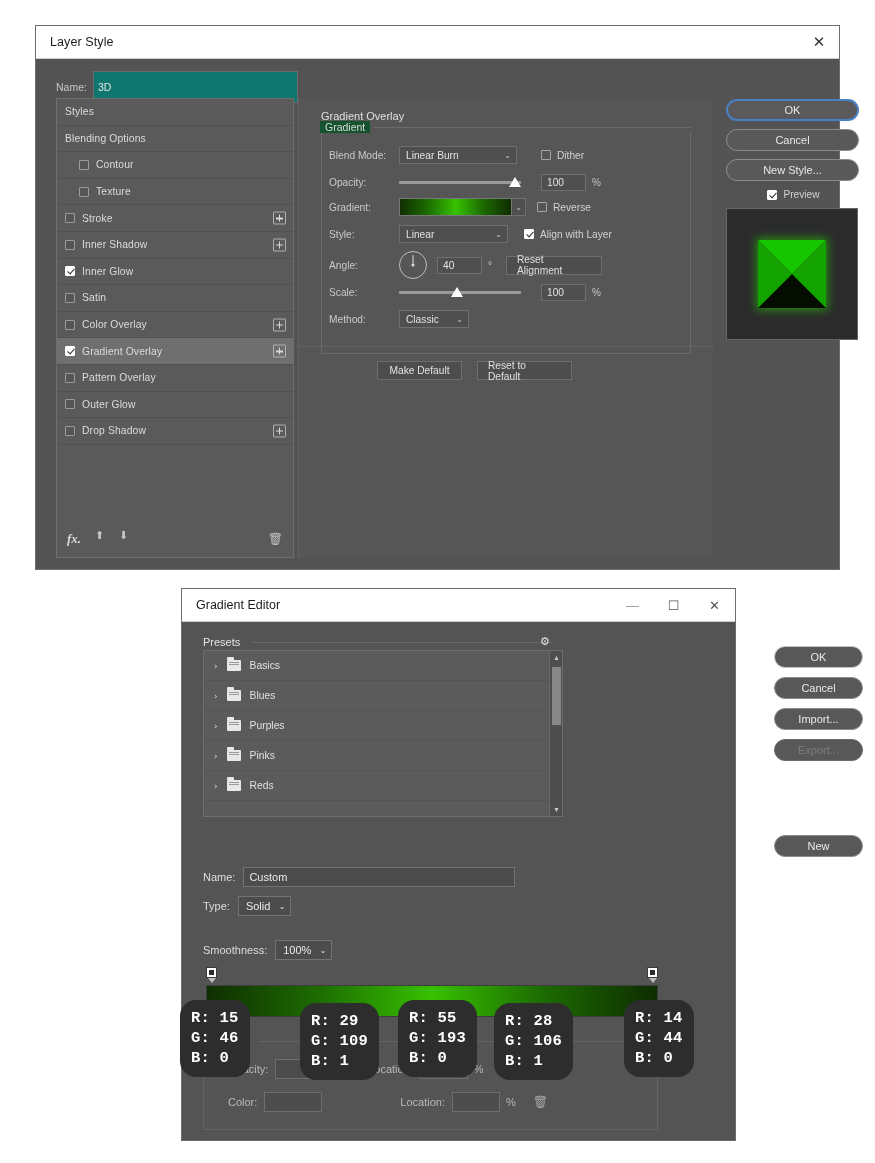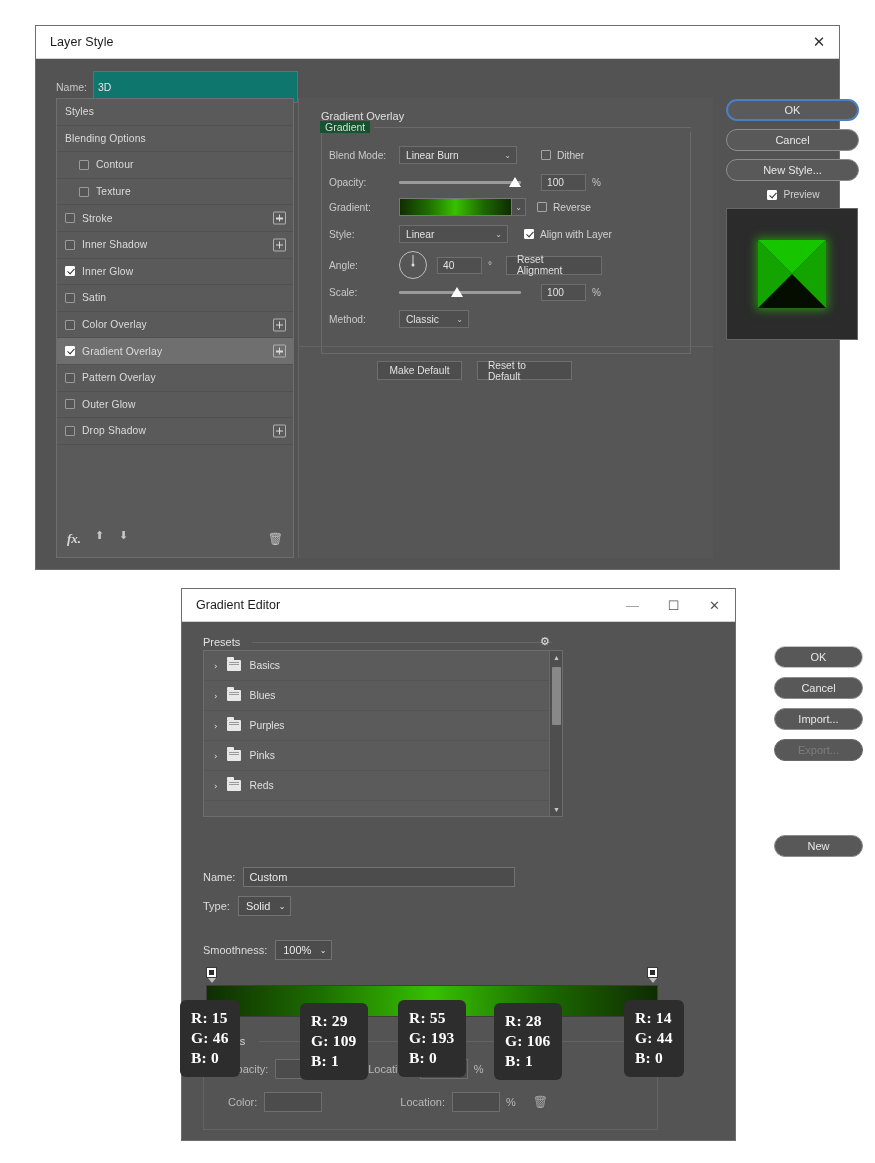--- a/index.html
+++ b/index.html
@@ -568,23 +568,23 @@
   .sg-field {
     height: 20px; background: #4c4c4c;
     border: 1px solid #6e6e6e;
   }
   .sg-trash { font-size: 12px; color: #a9a9a9; margin-left: 10px; cursor: pointer; }
 
   
   .rgb-box {
     position: absolute;
     background: #2d2d2d;
-    border-radius: 6px;
+    border-radius: 16px;
     color: #ffffff;
-    font-family: Liberation Serif, serif;
+    font-family: Liberation Mono, monospace;
     font-size: 15.5px;
     font-weight: bold;
     line-height: 20px;
     padding: 8px 11px 9px 11px;
     z-index: 30;
     white-space: nowrap;
   }
   .rgb-box div { letter-spacing: .2px; }
 </style>
 </head>

